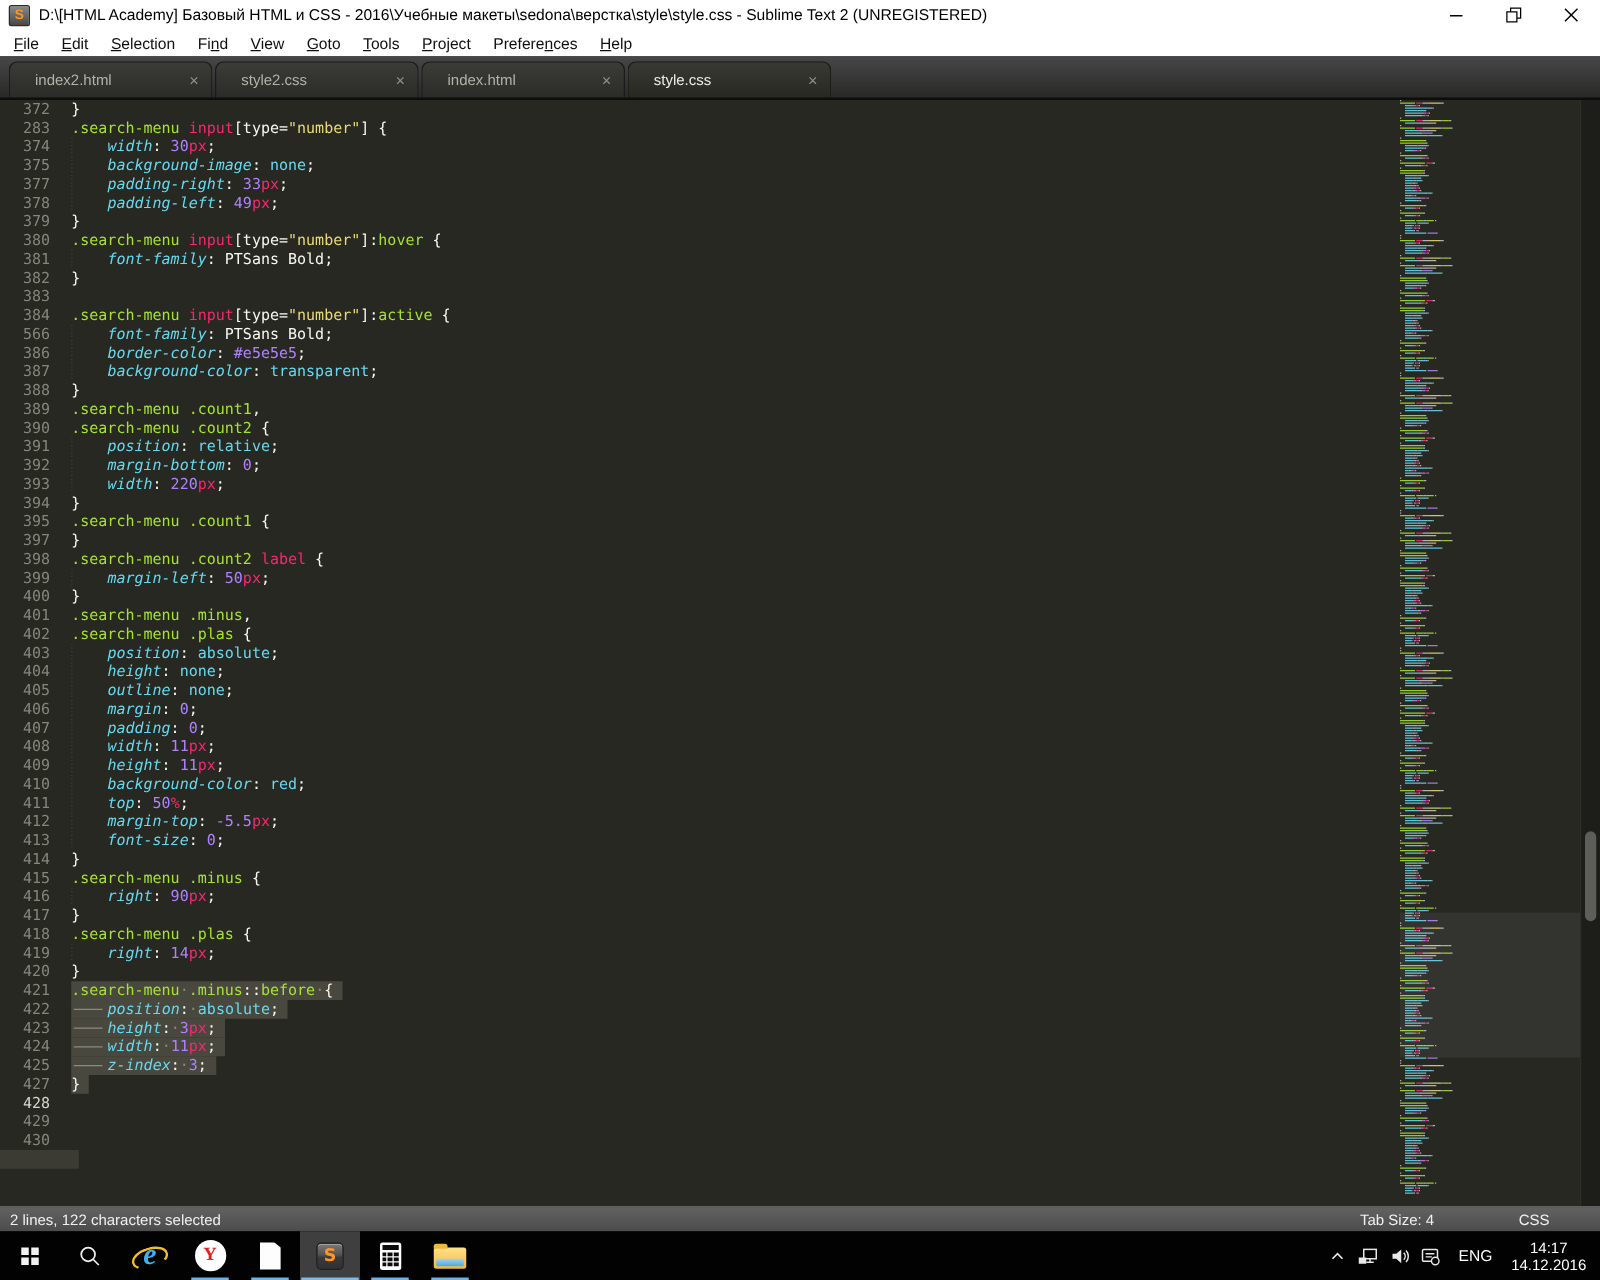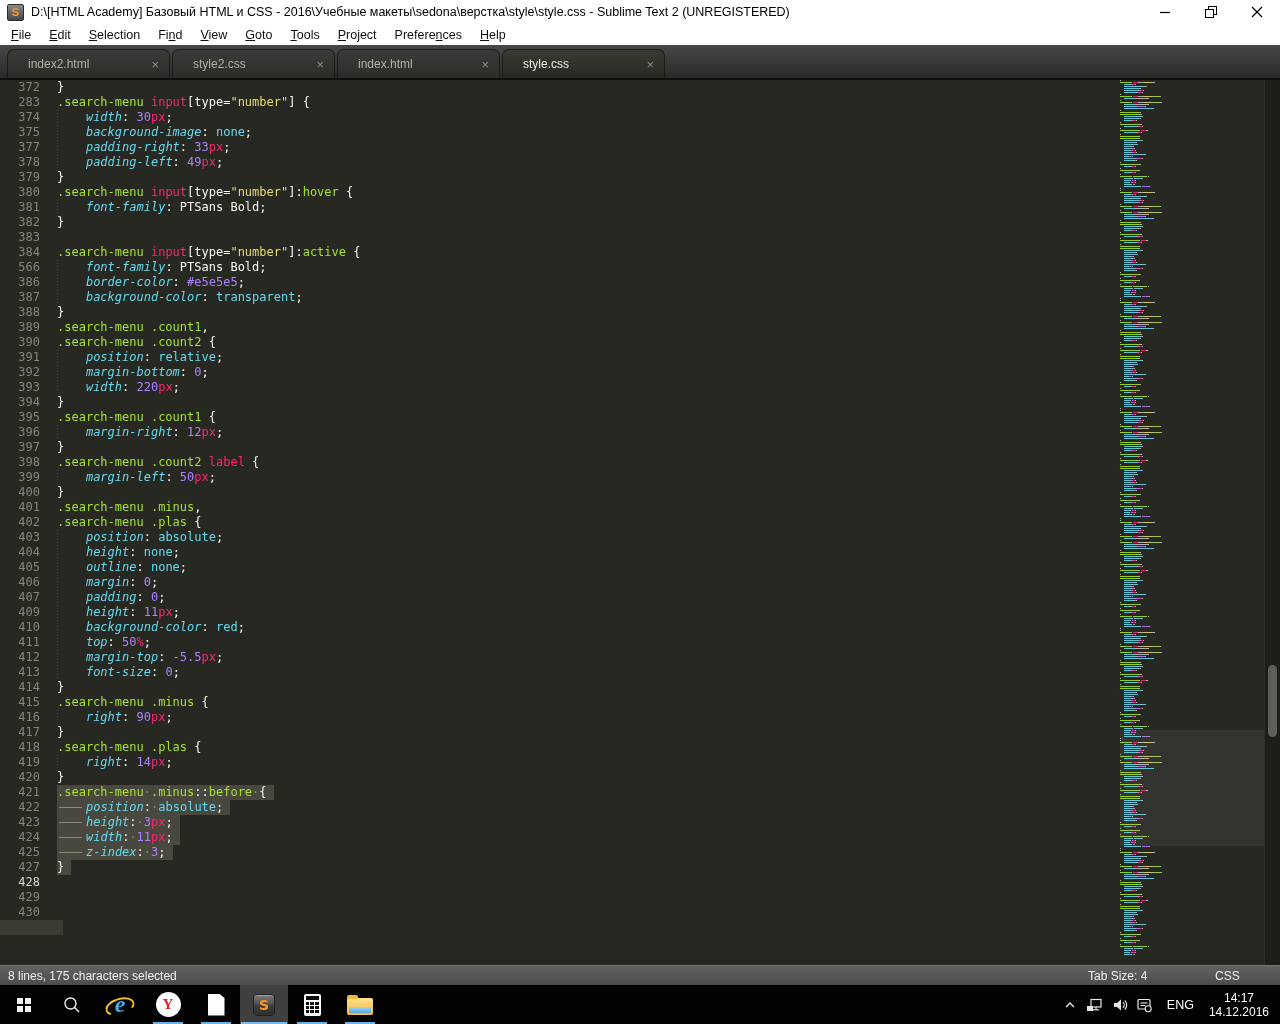--- a/index.html
+++ b/index.html
@@ -169,32 +169,32 @@
         <div class="crow g"><span class="gut">386</span><span class="codeln"><span class="tk-pun">    </span><span class="tk-prop">border-color</span><span class="tk-pun">: </span><span class="tk-num">#e5e5e5</span><span class="tk-pun">;</span></span></div>
         <div class="crow g"><span class="gut">387</span><span class="codeln"><span class="tk-pun">    </span><span class="tk-prop">background-color</span><span class="tk-pun">: </span><span class="tk-val">transparent</span><span class="tk-pun">;</span></span></div>
         <div class="crow"><span class="gut">388</span><span class="codeln"><span class="tk-pun">}</span></span></div>
         <div class="crow"><span class="gut">389</span><span class="codeln"><span class="tk-sel">.search-menu .count1</span><span class="tk-pun">,</span></span></div>
         <div class="crow"><span class="gut">390</span><span class="codeln"><span class="tk-sel">.search-menu .count2</span><span class="tk-pun"> {</span></span></div>
         <div class="crow g"><span class="gut">391</span><span class="codeln"><span class="tk-pun">    </span><span class="tk-prop">position</span><span class="tk-pun">: </span><span class="tk-val">relative</span><span class="tk-pun">;</span></span></div>
         <div class="crow g"><span class="gut">392</span><span class="codeln"><span class="tk-pun">    </span><span class="tk-prop">margin-bottom</span><span class="tk-pun">: </span><span class="tk-num">0</span><span class="tk-pun">;</span></span></div>
         <div class="crow g"><span class="gut">393</span><span class="codeln"><span class="tk-pun">    </span><span class="tk-prop">width</span><span class="tk-pun">: </span><span class="tk-num">220</span><span class="tk-unit">px</span><span class="tk-pun">;</span></span></div>
         <div class="crow"><span class="gut">394</span><span class="codeln"><span class="tk-pun">}</span></span></div>
         <div class="crow"><span class="gut">395</span><span class="codeln"><span class="tk-sel">.search-menu .count1</span><span class="tk-pun"> {</span></span></div>
-        <div class="crow g"><span class="gut">396</span><span class="codeln"><span class="tk-pun">    </span><span class="tk-prop">margin-right</span><span class="tk-pun">: </span><span class="tk-num">12</span><span class="tk-unit">px</span><span class="tk-pun">;</span></span></div>
         <div class="crow"><span class="gut">397</span><span class="codeln"><span class="tk-pun">}</span></span></div>
         <div class="crow"><span class="gut">398</span><span class="codeln"><span class="tk-sel">.search-menu .count2</span><span class="tk-pun"> </span><span class="tk-tag">label</span><span class="tk-pun"> {</span></span></div>
         <div class="crow g"><span class="gut">399</span><span class="codeln"><span class="tk-pun">    </span><span class="tk-prop">margin-left</span><span class="tk-pun">: </span><span class="tk-num">50</span><span class="tk-unit">px</span><span class="tk-pun">;</span></span></div>
         <div class="crow"><span class="gut">400</span><span class="codeln"><span class="tk-pun">}</span></span></div>
         <div class="crow"><span class="gut">401</span><span class="codeln"><span class="tk-sel">.search-menu .minus</span><span class="tk-pun">,</span></span></div>
         <div class="crow"><span class="gut">402</span><span class="codeln"><span class="tk-sel">.search-menu .plas</span><span class="tk-pun"> {</span></span></div>
         <div class="crow g"><span class="gut">403</span><span class="codeln"><span class="tk-pun">    </span><span class="tk-prop">position</span><span class="tk-pun">: </span><span class="tk-val">absolute</span><span class="tk-pun">;</span></span></div>
         <div class="crow g"><span class="gut">404</span><span class="codeln"><span class="tk-pun">    </span><span class="tk-prop">height</span><span class="tk-pun">: </span><span class="tk-val">none</span><span class="tk-pun">;</span></span></div>
         <div class="crow g"><span class="gut">405</span><span class="codeln"><span class="tk-pun">    </span><span class="tk-prop">outline</span><span class="tk-pun">: </span><span class="tk-val">none</span><span class="tk-pun">;</span></span></div>
         <div class="crow g"><span class="gut">406</span><span class="codeln"><span class="tk-pun">    </span><span class="tk-prop">margin</span><span class="tk-pun">: </span><span class="tk-num">0</span><span class="tk-pun">;</span></span></div>
         <div class="crow g"><span class="gut">407</span><span class="codeln"><span class="tk-pun">    </span><span class="tk-prop">padding</span><span class="tk-pun">: </span><span class="tk-num">0</span><span class="tk-pun">;</span></span></div>
+        <div class="crow g"><span class="gut">408</span><span class="codeln"><span class="tk-pun">    </span><span class="tk-prop">width</span><span class="tk-pun">: </span><span class="tk-num">11</span><span class="tk-unit">px</span><span class="tk-pun">;</span></span></div>
         <div class="crow g"><span class="gut">409</span><span class="codeln"><span class="tk-pun">    </span><span class="tk-prop">height</span><span class="tk-pun">: </span><span class="tk-num">11</span><span class="tk-unit">px</span><span class="tk-pun">;</span></span></div>
         <div class="crow g"><span class="gut">410</span><span class="codeln"><span class="tk-pun">    </span><span class="tk-prop">background-color</span><span class="tk-pun">: </span><span class="tk-val">red</span><span class="tk-pun">;</span></span></div>
         <div class="crow g"><span class="gut">411</span><span class="codeln"><span class="tk-pun">    </span><span class="tk-prop">top</span><span class="tk-pun">: </span><span class="tk-num">50</span><span class="tk-unit">%</span><span class="tk-pun">;</span></span></div>
         <div class="crow g"><span class="gut">412</span><span class="codeln"><span class="tk-pun">    </span><span class="tk-prop">margin-top</span><span class="tk-pun">: </span><span class="tk-num">-5.5</span><span class="tk-unit">px</span><span class="tk-pun">;</span></span></div>
         <div class="crow g"><span class="gut">413</span><span class="codeln"><span class="tk-pun">    </span><span class="tk-prop">font-size</span><span class="tk-pun">: </span><span class="tk-num">0</span><span class="tk-pun">;</span></span></div>
         <div class="crow"><span class="gut">414</span><span class="codeln"><span class="tk-pun">}</span></span></div>
         <div class="crow"><span class="gut">415</span><span class="codeln"><span class="tk-sel">.search-menu .minus</span><span class="tk-pun"> {</span></span></div>
         <div class="crow g"><span class="gut">416</span><span class="codeln"><span class="tk-pun">    </span><span class="tk-prop">right</span><span class="tk-pun">: </span><span class="tk-num">90</span><span class="tk-unit">px</span><span class="tk-pun">;</span></span></div>
         <div class="crow"><span class="gut">417</span><span class="codeln"><span class="tk-pun">}</span></span></div>
         <div class="crow"><span class="gut">418</span><span class="codeln"><span class="tk-sel">.search-menu .plas</span><span class="tk-pun"> {</span></span></div>
@@ -2946,21 +2946,21 @@
           <i style="width: 1px; background: rgb(196, 196, 188);"></i>
         </div>
         <div class="mm-view"></div>
       </div>
     <div class="vscroll">
       <div class="vthumb"></div>
     </div>
   </div>
 
   <div class="statusbar">
-    <span>8 lines, 175 characters selected</span>
+    <span>2 lines, 122 characters selected</span>
     <span class="st-tab">Tab Size: 4</span>
     <span class="st-syn">CSS</span>
   </div>
 
   <div class="taskbar">
     <div class="tslot">
       <div class="ic-start">
           <b></b>
           <b></b>
           <b></b>

